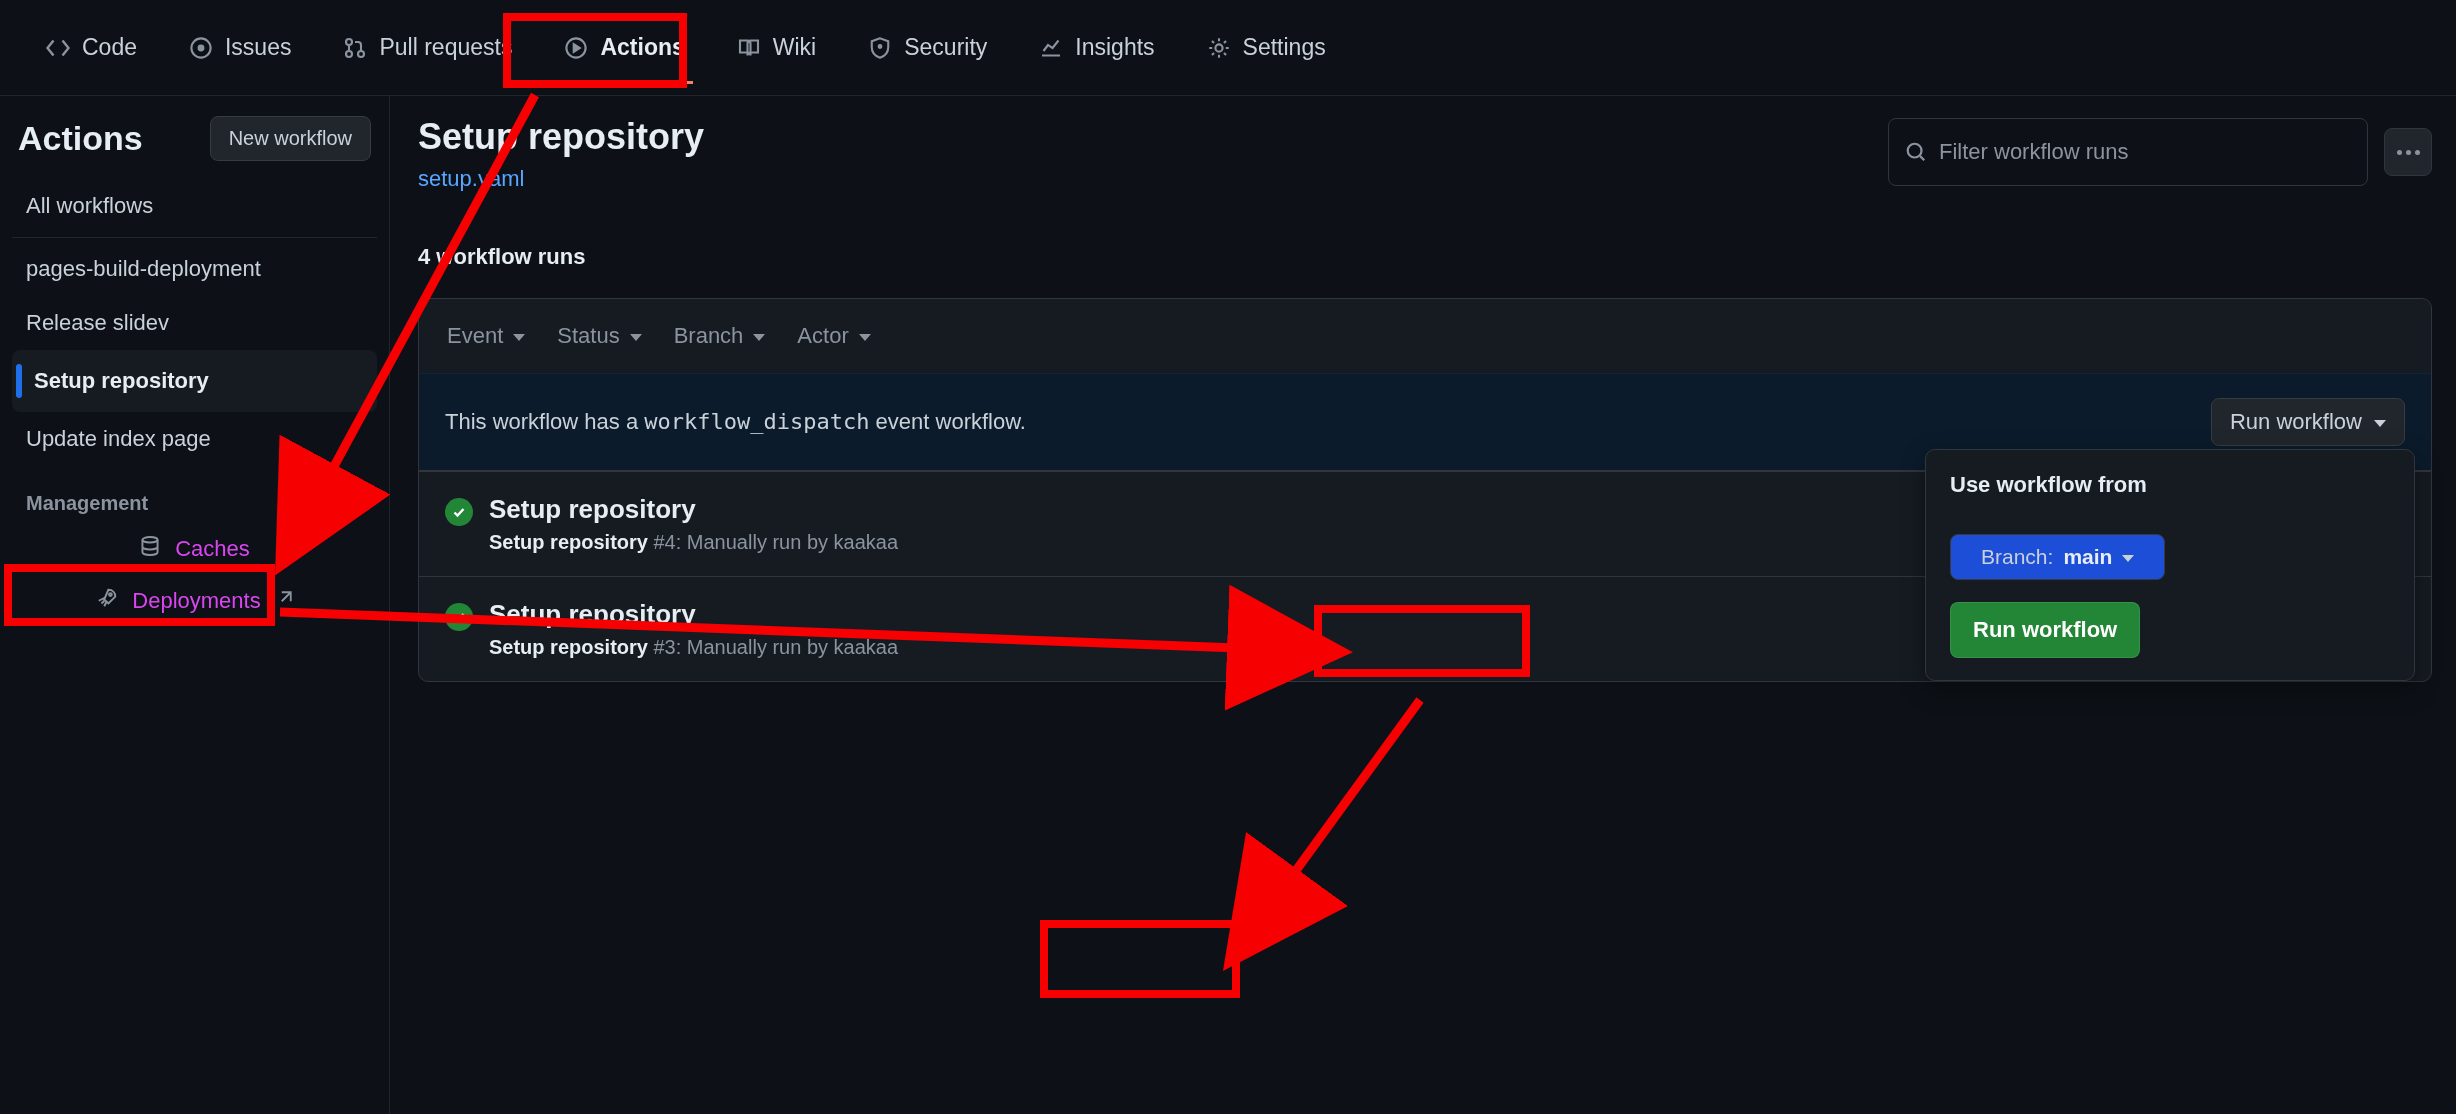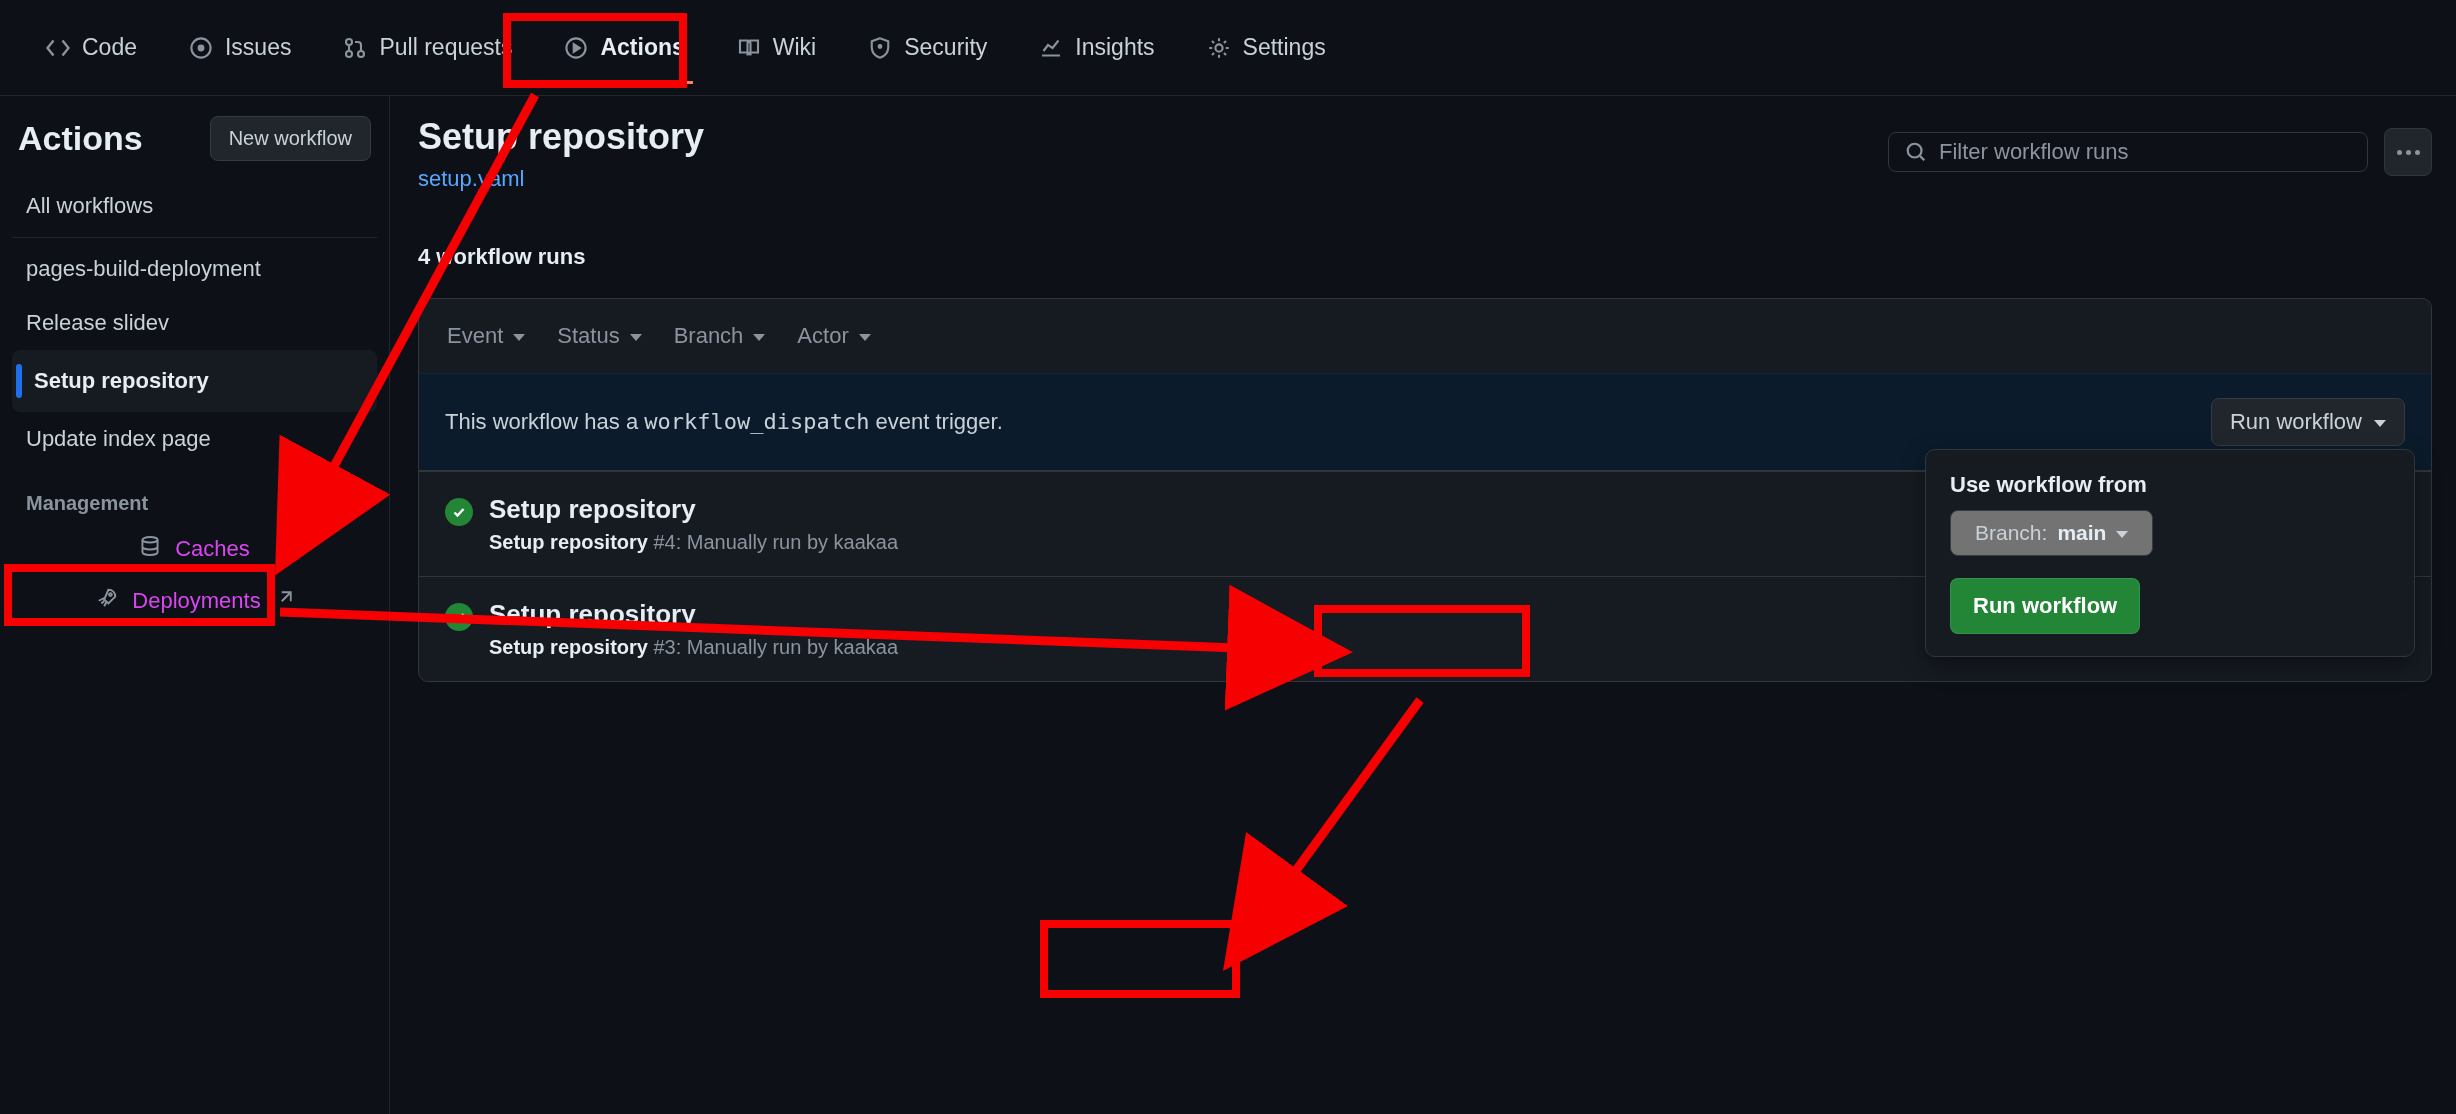--- a/index.html
+++ b/index.html
@@ -79,21 +79,21 @@
   .side-link-item .icon-slot { color:#8b949e; }
   .external-arrow { color:#8b949e; }
   
   .main { flex:1; padding: 16px 24px 0 28px; position:relative; }
   .page-title { font-size:36px; font-weight:600; color:#e6edf3; margin-top:4px; }
   .title-row { display:flex; align-items:center; justify-content:space-between; }
   .title-left { display:flex; flex-direction:column; gap:8px; }
   .yaml-link { color:#58a6ff; font-size:22px; cursor:pointer; }
   .search-wrap { display:flex; align-items:center; gap:16px; }
   .search-box {
-    width:480px; height:40px; background:#0d1117; border:1px solid #30363d;
+    width:480px; height:68px; background:#0d1117; border:1px solid #30363d;
     border-radius:8px; display:flex; align-items:center; gap:12px; padding:0 16px;
   }
   .search-box svg { color:#8b949e; }
   .search-placeholder { color:#8b949e; font-size:22px; }
   .kebab {
     width:48px; height:48px; border:1px solid #30363d; background:#21262d;
     border-radius:8px; display:flex; align-items:center; justify-content:center;
     gap:4px; cursor:pointer;
   }
   .kebab .dot { width:5px; height:5px; background:#8b949e; border-radius:50%; }
@@ -145,23 +145,23 @@
   .run-right { display:flex; align-items:center; gap:10px; color:#8b949e; font-size:20px; margin-top:6px;}
   
   .popup {
     position:absolute; right:16px; top:150px; width:490px;
     background:#161b22; border:1px solid #30363d; border-radius:10px;
     padding:22px 24px; box-shadow: 0 8px 24px rgba(0,0,0,.4);
     z-index:50;
   }
   .popup-label { font-size:22px; font-weight:600; color:#e6edf3; }
   .branch-select {
-    margin-top:12px; display:inline-flex; align-items:center; gap:10px;
-    background:#737373; border:1px solid #363b42; color:#c9d1d9;
-    border-radius:8px; padding:10px 24px; font-size:21px; cursor:pointer;
+    margin-top:36px; display:inline-flex; align-items:center; gap:10px;
+    background:#1d4ed8; border:1px solid #363b42; color:#c9d1d9;
+    border-radius:8px; padding:10px 30px; font-size:21px; cursor:pointer;
   }
   .branch-select .branch-name { font-weight:600; color:#e6edf3; }
   .run-btn {
     margin-top:22px; display:inline-flex; align-items:center; justify-content:center;
     background:#238636; color:#fff; font-weight:600; font-size:22px;
     border-radius:8px; padding:14px 22px; border:1px solid rgba(240,246,252,.1); cursor:pointer;
   }
   
   .anno-box {
     position:absolute; border:8px solid #f60002; pointer-events:none;
@@ -339,21 +339,21 @@
             <span class="caret-down"></span>
           </div>
         <div class="filter-btn">
             <span>Actor</span>
             <span class="caret-down"></span>
           </div>
       </div>
 
       <div class="dispatch-bar">
         <div>
-          <span>This workflow has a </span><code>workflow_dispatch</code><span> event trigger.</span>
+          <span>This workflow has a </span><code>workflow_dispatch</code><span> event workflow.</span>
         </div>
         <button class="run-dd-btn">
           <span>Run workflow</span>
           <span class="caret-down"></span>
         </button>
       </div>
 
       <div class="run-row">
         <div class="run-left">
           <span class="status-ok">

